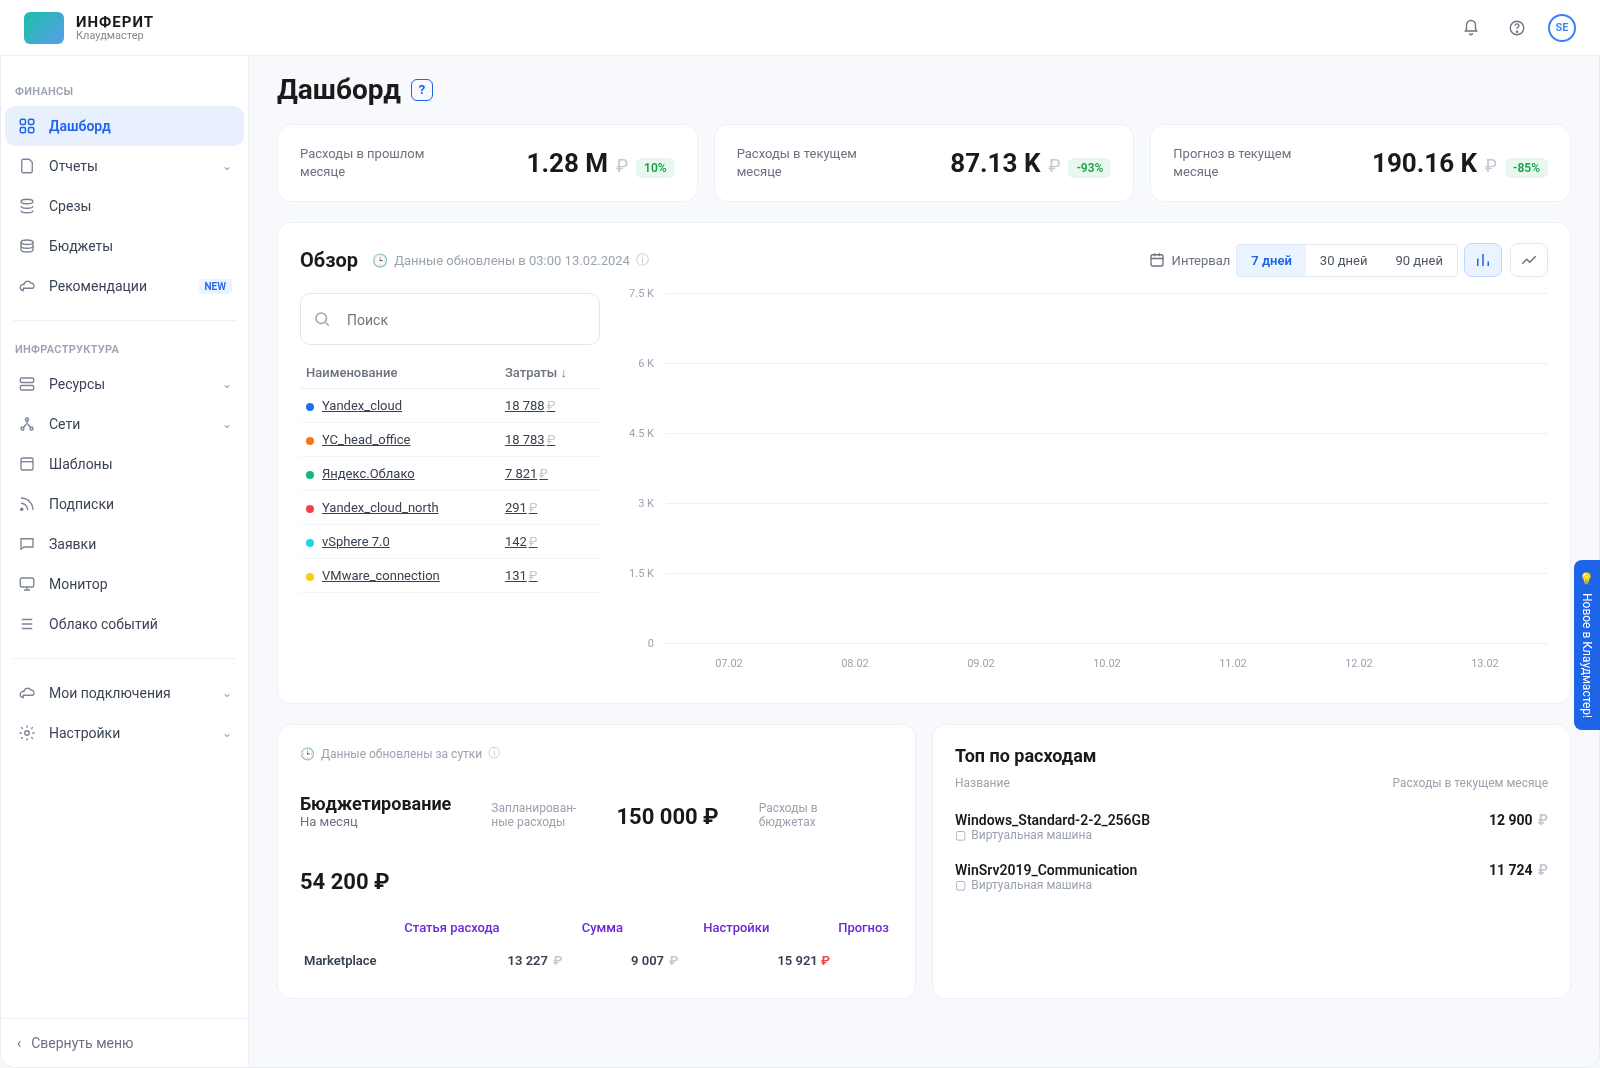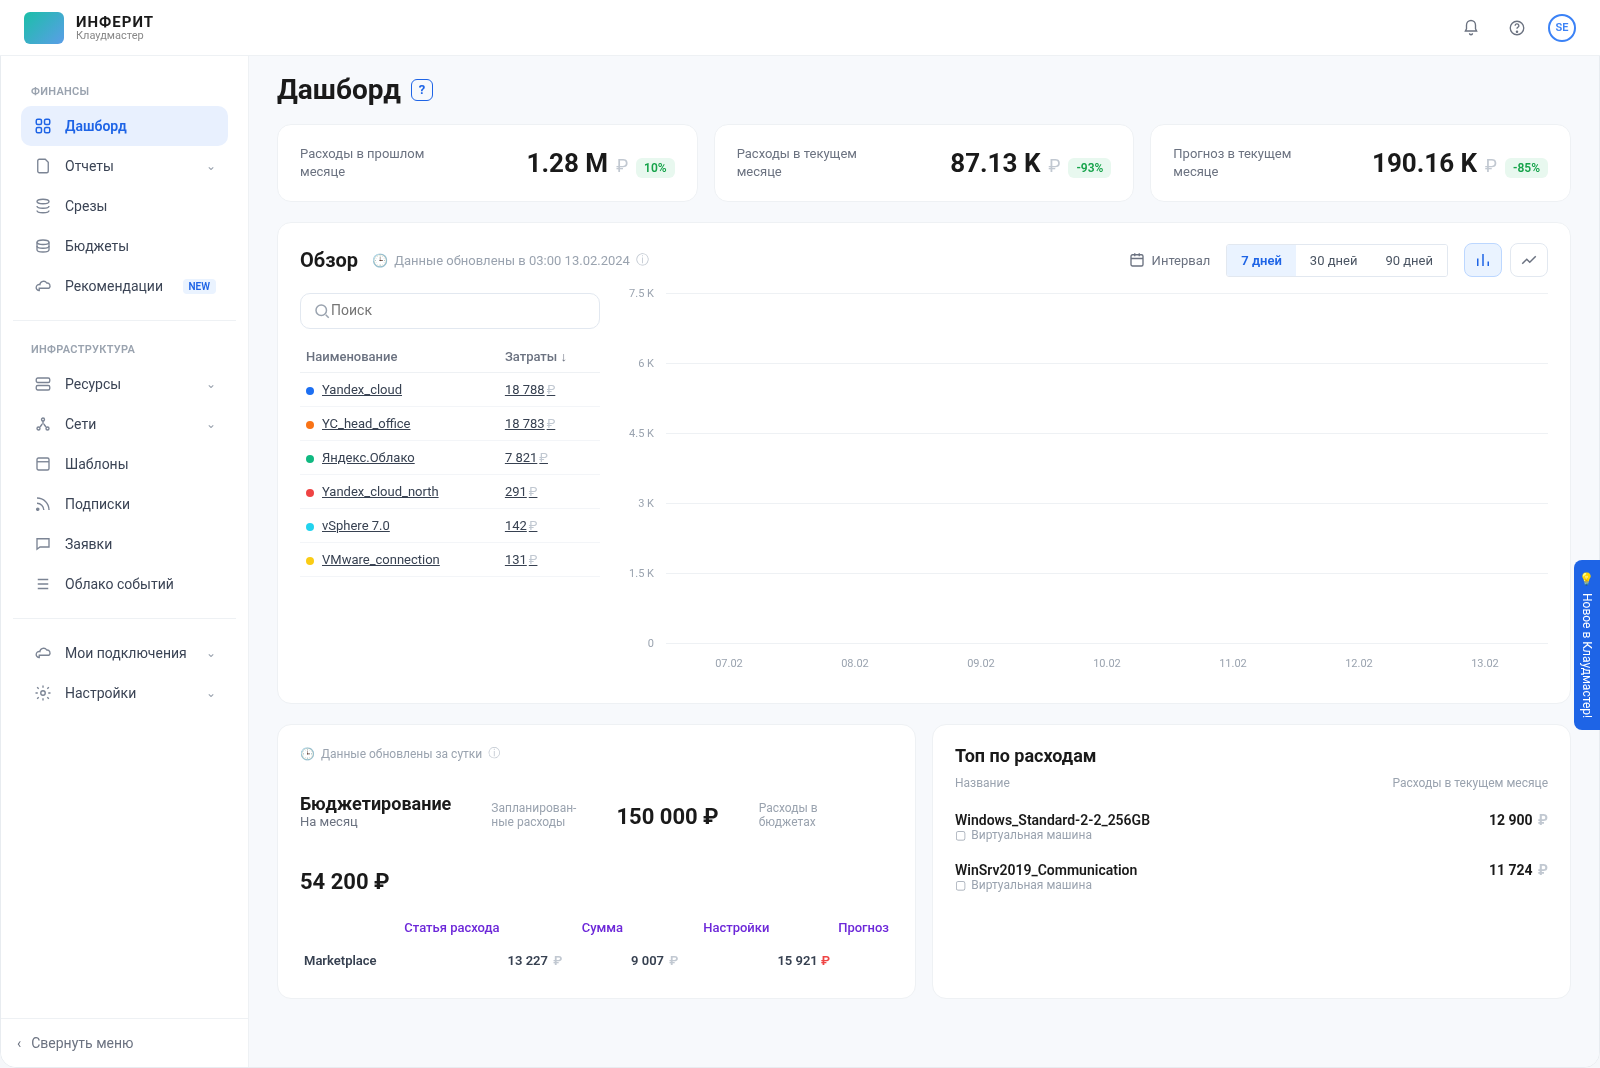--- a/index.html
+++ b/index.html
@@ -8,21 +8,21 @@
 .topbar { position:absolute; top:0; left:0; right:0; height:56px; display:flex; align-items:center; justify-content:space-between; padding:0 24px; background:#fff; border-bottom:1px solid #eef1f4; z-index:5;}
 .logo { display:flex; align-items:center; gap:12px;}
 .logo-mark { width:40px; height:32px; background:linear-gradient(135deg,#1bbfa8,#5b9de8); border-radius:6px;}
 .logo-txt { line-height:1;}
 .logo-txt .b { font-weight:700; font-size:15px; letter-spacing:1px;}
 .logo-txt .s { font-size:11px; color:#888;}
 .topbar-right { display:flex; align-items:center; gap:16px;}
 .icon-btn { width:30px; height:30px; display:flex; align-items:center; justify-content:center; color:#6b7280; cursor:pointer;}
 .avatar { width:28px; height:28px; border-radius:50%; border:2px solid #3b82f6; color:#3b82f6; display:flex; align-items:center; justify-content:center; font-size:11px; font-weight:600;}
 .sidebar { width:248px; padding-top:68px; border-right:1px solid #eef1f4; background:#fff; display:flex; flex-direction:column;}
-.sb-section { padding:8px 20px;}
+.sb-section { padding:8px 4px;}
 .sb-title { font-size:11px; color:#9aa3af; font-weight:600; padding:8px 10px; letter-spacing:0.3px;}
 .sb-item { display:flex; align-items:center; gap:12px; padding:10px 12px; border-radius:10px; color:#3b4455; cursor:pointer; position:relative;}
 .sb-item.active { background:#e8f0fe; color:#1e64e6; font-weight:600;}
 .sb-item .ic { width:20px; height:20px; display:flex; align-items:center; justify-content:center; color:#7b8494;}
 .sb-item.active .ic{ color:#1e64e6;}
 .sb-item .chev { margin-left:auto; color:#9aa3af; font-size:12px;}
 .sb-item .badge { margin-left:auto; background:#eaf3ff; color:#1e64e6; font-size:10px; font-weight:600; padding:2px 6px; border-radius:4px;}
 .sb-divider { height:1px; background:#eef1f4; margin:6px 12px;}
 .sb-footer { margin-top:auto; padding:16px; border-top:1px solid #eef1f4;}
 .sb-collapse { display:flex; align-items:center; gap:10px; color:#6b7280; cursor:pointer;}
@@ -35,31 +35,31 @@
 .card-label { color:#6b7280; font-size:13px; max-width:140px; line-height:1.4;}
 .card-val { display:flex; align-items:baseline; gap:8px;}
 .card-val .v { font-size:26px; font-weight:700;}
 .card-val .rub { color:#c1c8d1; font-size:18px;}
 .pct { font-size:12px; font-weight:600; padding:3px 8px; border-radius:6px;}
 .pct.green { background:#e8f8ef; color:#16a34a;}
 .panel { background:#fff; border:1px solid #eef1f4; border-radius:14px; padding:20px 22px; margin-bottom:20px;}
 .panel-head { display:flex; align-items:center; gap:14px; margin-bottom:16px;}
 .panel-head h2 { font-size:20px; font-weight:700;}
 .upd { display:flex; align-items:center; gap:6px; color:#9aa3af; font-size:13px;}
-.panel-controls { margin-left:auto; display:flex; align-items:center; gap:16px;}
+.panel-controls { margin-left:auto; display:flex; align-items:center; gap:6px;}
 .interval-label { display:flex; align-items:center; gap:6px; color:#6b7280; font-size:13px;}
 .seg { display:flex; border:1px solid #e2e8f0; border-radius:3px; overflow:hidden;}
 .seg button { border:none; background:#fff; padding:8px 14px; font-size:13px; color:#4b5563; cursor:pointer;}
 .seg button.active { background:#eaf3ff; color:#1e64e6; font-weight:600;}
 .chartmode { display:flex; gap:8px;}
 .chartmode button { width:38px; height:34px; border:1px solid #e2e8f0; border-radius:8px; background:#fff; display:flex; align-items:center; justify-content:center; color:#6b7280; cursor:pointer;}
 .chartmode button.active { background:#eaf3ff; border-color:#bcd7ff; color:#1e64e6;}
 .overview-body { display:flex; gap:20px;}
 .legend-col { width:300px;}
-.search { display:flex; align-items:flex-start; gap:0; border:1px solid #e2e8f0; border-radius:10px; padding:8px 12px; color:#9aa3af; margin-bottom:12px;}
+.search { display:flex; align-items:flex-end; gap:16px; border:1px solid #e2e8f0; border-radius:10px; padding:16px 12px; color:#9aa3af; margin-bottom:12px;}
 .search input { border:none; outline:none; font-size:14px; flex:1; background:transparent;}
 .tbl { width:100%; border-collapse:collapse; font-size:13px;}
 .tbl th { text-align:left; color:#6b7280; font-weight:500; padding:8px 6px; border-bottom:1px solid #eef1f4;}
 .tbl th:last-child{ text-align:left;}
 .tbl td { padding:9px 6px; border-bottom:1px solid #f3f5f8; color:#374151;text-decoration:underline;}
 .dot { width:8px; height:8px; border-radius:50%; display:inline-block; margin-right:8px; vertical-align:middle;}
 .cost { color:#374151;}
 .rub-sm { color:#c1c8d1; margin-left:2px;}
 .chart { flex:1; position:relative; height:390px;}
 .y-axis { position:absolute; left:0; top:0; bottom:40px; width:40px;}
@@ -221,20 +221,29 @@
           <span class="ic">
             <svg viewBox="0 0 24 24" fill="none" stroke="currentColor" stroke-width="1.8">
               <path d="M4 5h16v11H8l-4 3V5z"></path>
             </svg>
           </span>
           <span>Заявки</span>
         </div>
       <div class="sb-item">
           <span class="ic">
             <svg viewBox="0 0 24 24" fill="none" stroke="currentColor" stroke-width="1.8">
+              <rect x="3" y="4" width="18" height="12" rx="2"></rect>
+              <path d="M8 20h8M12 16v4"></path>
+            </svg>
+          </span>
+          <span>Монитор</span>
+        </div>
+      <div class="sb-item">
+          <span class="ic">
+            <svg viewBox="0 0 24 24" fill="none" stroke="currentColor" stroke-width="1.8">
               <path d="M5 6h14M5 12h14M5 18h14"></path>
             </svg>
           </span>
           <span>Облако событий</span>
         </div>
     </div>
     <div class="sb-divider"></div>
     <div class="sb-section">
       <div class="sb-item">
           <span class="ic">

